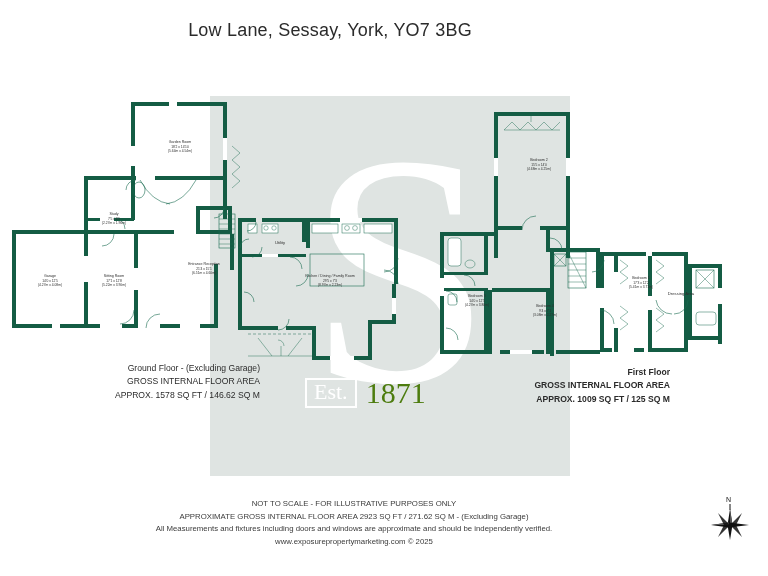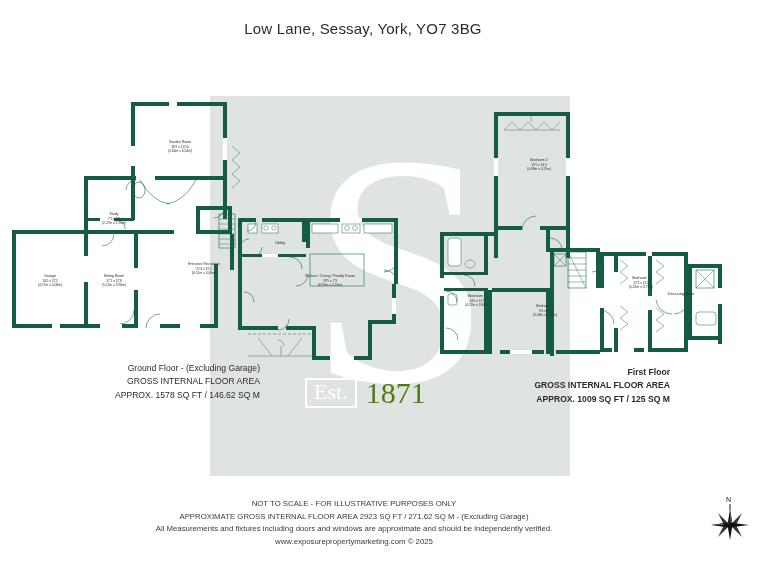--- a/index.html
+++ b/index.html
@@ -14,24 +14,23 @@
     position: relative;
     width: 768px; height: 576px;
     background: #ffffff;
   }
 
   
   #title {
     position: absolute;
     top: 20px; left: 0; width: 660px;
     text-align: center;
-    font-size: 15px;
+    font-size: 18px;
     color: #2b2b2b;
     letter-spacing: .2px;
-    margin-left: 33px;
   }
 
   
   #grey-band {
     position: absolute;
     left: 210px; top: 96px;
     width: 360px; height: 380px;
     background: #dfe4e2;
   }
 

